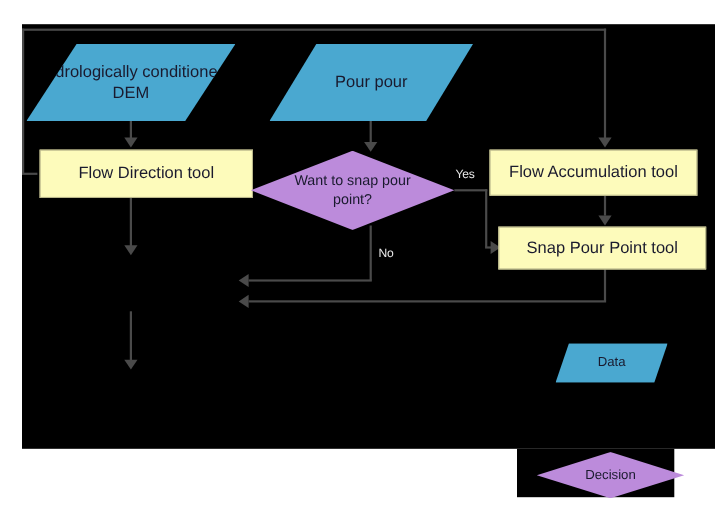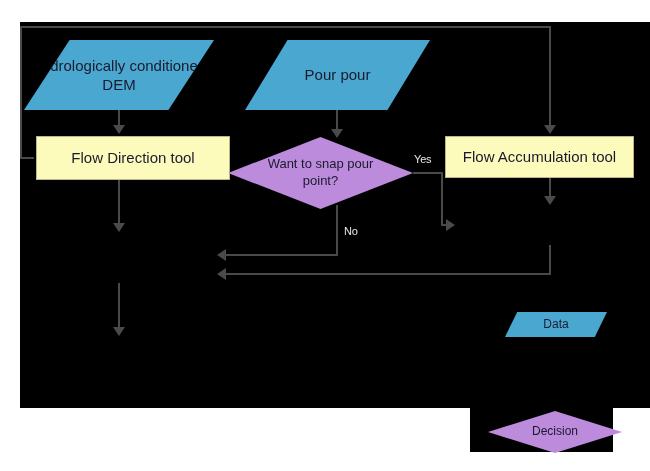--- a/index.html
+++ b/index.html
@@ -175,27 +175,30 @@
 
   <div class="node process" style="left:445px; top:136px; width:189px; height:42px;">
     <span class="shape-label">Flow Accumulation tool</span>
   </div>
 
   <div class="node decision-shape" style="left:228px; top:137px; width:185px; height:72px;
               clip-path: polygon(50% 0%, 100% 50%, 50% 100%, 0% 50%);">
     <span class="shape-label" style="max-width:120px;">Want to snap pour point?</span>
   </div>
 
+  <div class="node process" style="left:453px; top:206px; width:189px; height:39px;">
+    <span class="shape-label">Snap Pour Point tool</span>
+  </div>
 
 
 
   <div class="branch-label" style="left:414px; top:153px;">Yes</div>
   <div class="branch-label" style="left:305px; top:225px;padding-left:39px;">No</div>
 
-  <div class="node data-shape legend-text" style="left:505px; top:312px; width:102px; height:25px;
+  <div class="node data-shape legend-text" style="left:505px; top:312px; width:102px; height:36px;
               clip-path: polygon(12% 0%, 100% 0%, 88% 100%, 0% 100%);">
     <span class="shape-label legend-text">Data</span>
   </div>
 
 
   <div class="node decision-shape legend-text" style="left:488px; top:411px; width:134px; height:42px;
               clip-path: polygon(50% 0%, 100% 50%, 50% 100%, 0% 50%);">
     <span class="shape-label legend-text">Decision</span>
   </div>
 

